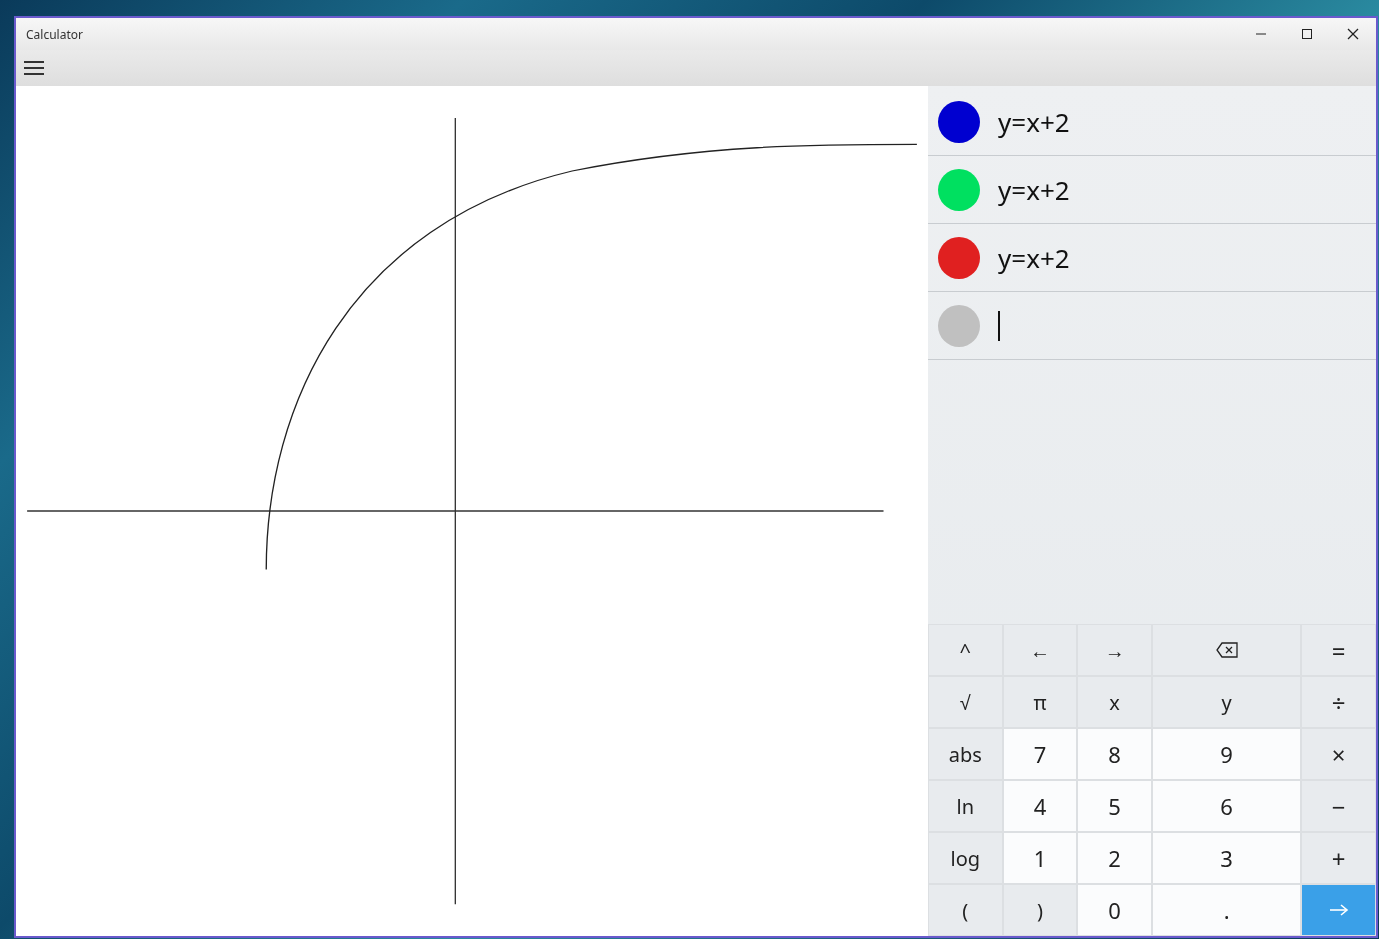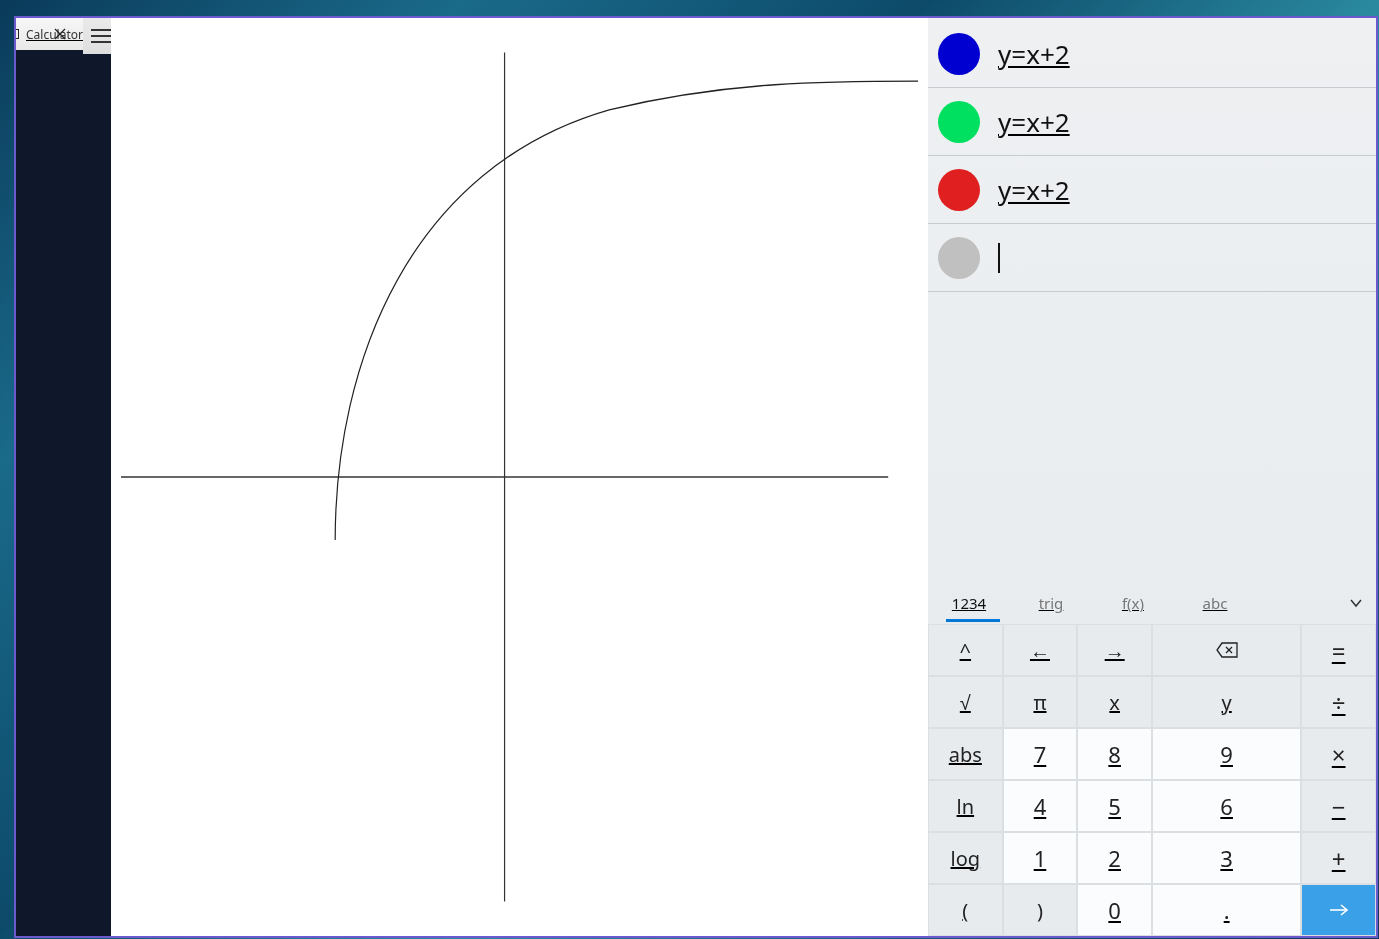--- a/index.html
+++ b/index.html
@@ -8,23 +8,22 @@
     font-family: "Segoe UI", -apple-system, system-ui, sans-serif;
     background: linear-gradient(135deg,#0a3a5a 0%, #1a6a8a 20%, #0d4a6a 40%, #2a8aa0 60%, #1a5a7a 80%, #0a3a5a 100%);
     width:1379px; height:939px;
     overflow:hidden;
     display:flex; align-items:center; justify-content:center;
   }
   .window {
     position:absolute; left:14px; top:16px; right:1px; bottom:1px;
     background:#0f172a;
     border:2px solid #6a5acd;
-    display:flex; flex-direction:row;
+    display:flex; flex-direction:column;
     overflow:hidden;
-    text-decoration:underline;
   }
   .titlebar {
     height:32px;
     background:linear-gradient(to bottom, #f7f7f7, #e8e8e8);
     display:flex; align-items:center;
     padding-left:10px;
     font-size:12px;
     color:#333;
     position:relative;
     flex-shrink:0;
@@ -178,33 +177,20 @@
         </div>
         <div class="eq-row">
           <div class="eq-swatch" style="background:#c0c0c0"></div>
           <div class="eq-input-cursor"></div>
         </div>
       </div>
 
       <div class="spacer"></div>
 
       <div class="keypad">
-        <div class="tabs">
-          <div class="tab active">1234</div>
-          <div class="tab">trig</div>
-          <div class="tab">f(x)</div>
-          <div class="tab">abc</div>
-          <div style="width:80px"></div>
-          <div class="tabs-right">
-            <svg width="14" height="14">
-                <polyline points="2,4 7,10 12,4" fill="none" stroke="#333" stroke-width="1.5"></polyline>
-              </svg>
-          </div>
-          <div class="tab-underline" style="left:18px; width:54px;"></div>
-        </div>
 
         <div class="key-grid">
           <div class="key func">^</div>
           <div class="key func">←</div>
           <div class="key func">→</div>
           <div class="key func" style="grid-column:4 / span 2">
             <svg width="22" height="16">
                 <path d="M6 1 L21 1 L21 15 L6 15 L1 8 Z" fill="none" stroke="#222" stroke-width="1.3"></path>
                 <line x1="10" y1="5" x2="16" y2="11" stroke="#222" stroke-width="1.3"></line>
                 <line x1="16" y1="5" x2="10" y2="11" stroke="#222" stroke-width="1.3"></line>

